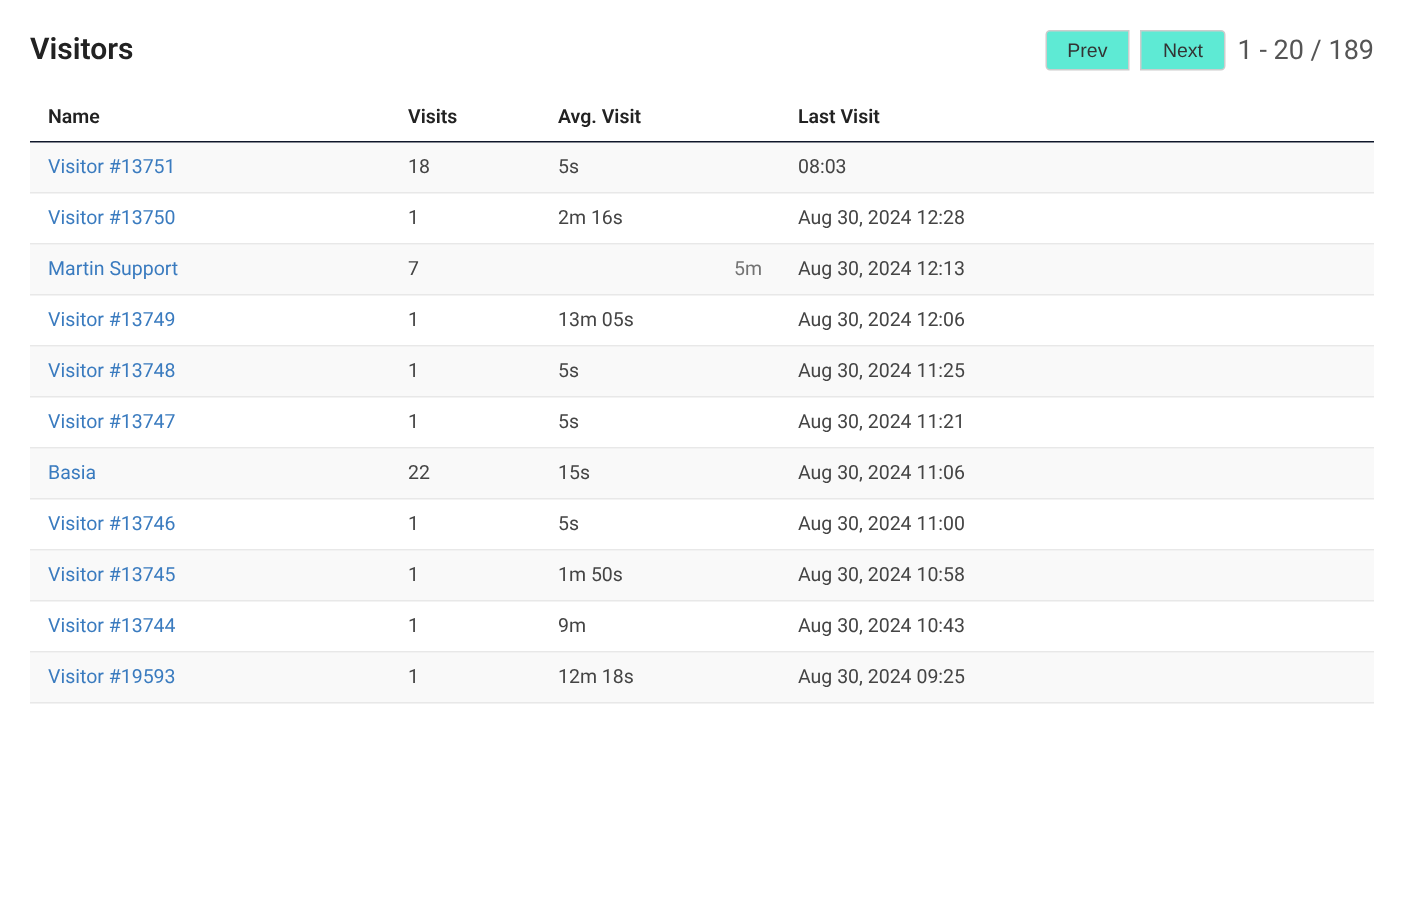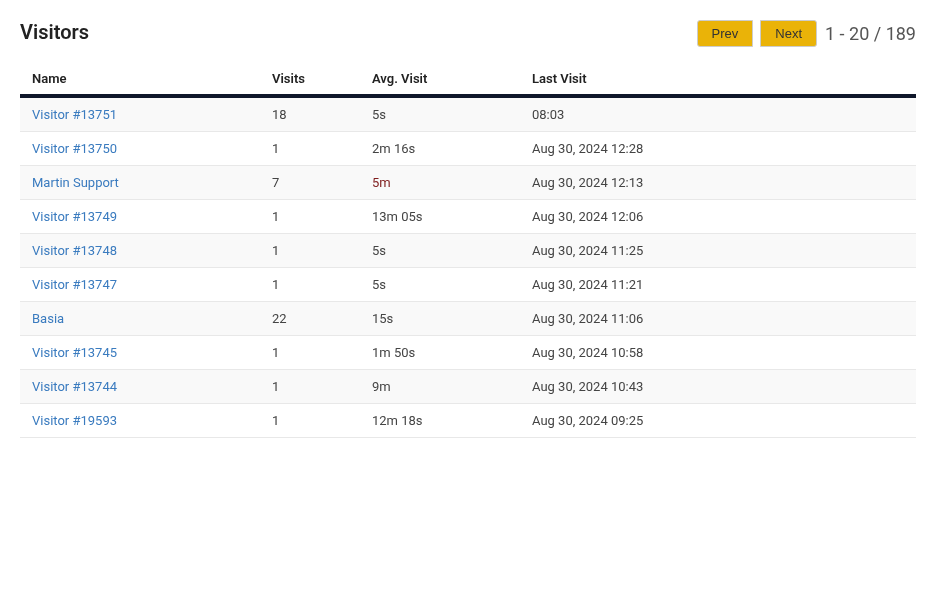--- a/index.html
+++ b/index.html
@@ -27,34 +27,34 @@
       gap: 8px;
     }
     .pagination-info {
       font-size: 18px;
       color: #555;
     }
     .btn {
       padding: 5px 14px;
       font-size: 13px;
       border: 1px solid #ccc;
-      background: #eab308;
+      background: #5eead4;
       color: #333;
       cursor: pointer;
       border-radius: 3px;
     }
     .btn.prev { border-radius: 3px 0 0 3px; }
     .btn.next { border-radius: 0 3px 3px 0; margin-left: -1px; }
 
     table {
       width: 100%;
       border-collapse: collapse;
     }
     thead tr {
-      border-bottom: 4px solid #0f172a;
+      border-bottom: 1px solid #0f172a;
     }
     thead th {
       text-align: left;
       font-weight: 600;
       padding: 8px 12px;
       color: #222;
       font-size: 13px;
     }
     tbody tr {
       border-bottom: 1px solid #e8e8e8;
@@ -68,21 +68,21 @@
     tbody td {
       padding: 9px 12px;
       font-size: 13px;
       color: #444;
     }
     .visitor-link {
       color: #3a7bbf;
       text-decoration: none;
       cursor: pointer;
     }
-    .highlight-orange { color: #7f1d1d; }
+    .highlight-orange { color: #737373; text-align: right; }
     .col-name { width: 240px; }
     .col-visits { width: 100px; margin-top: 32px; }
     .col-avg { width: 160px; }
     .col-last { }
   </style>
 </head>
 <body>
 
 <div class="header">
   <h1 class="page-title">Visitors</h1>
@@ -139,20 +139,26 @@
         <td class="col-avg">5s</td>
         <td class="col-last">Aug 30, 2024 11:21</td>
       </tr>
       <tr>
         <td class="col-name"><a class="visitor-link">Basia</a></td>
         <td class="col-visits">22</td>
         <td class="col-avg">15s</td>
         <td class="col-last">Aug 30, 2024 11:06</td>
       </tr>
       <tr>
+        <td class="col-name"><a class="visitor-link">Visitor #13746</a></td>
+        <td class="col-visits">1</td>
+        <td class="col-avg">5s</td>
+        <td class="col-last">Aug 30, 2024 11:00</td>
+      </tr>
+      <tr>
         <td class="col-name"><a class="visitor-link">Visitor #13745</a></td>
         <td class="col-visits">1</td>
         <td class="col-avg">1m 50s</td>
         <td class="col-last">Aug 30, 2024 10:58</td>
       </tr>
       <tr>
         <td class="col-name"><a class="visitor-link">Visitor #13744</a></td>
         <td class="col-visits">1</td>
         <td class="col-avg">9m</td>
         <td class="col-last">Aug 30, 2024 10:43</td>

